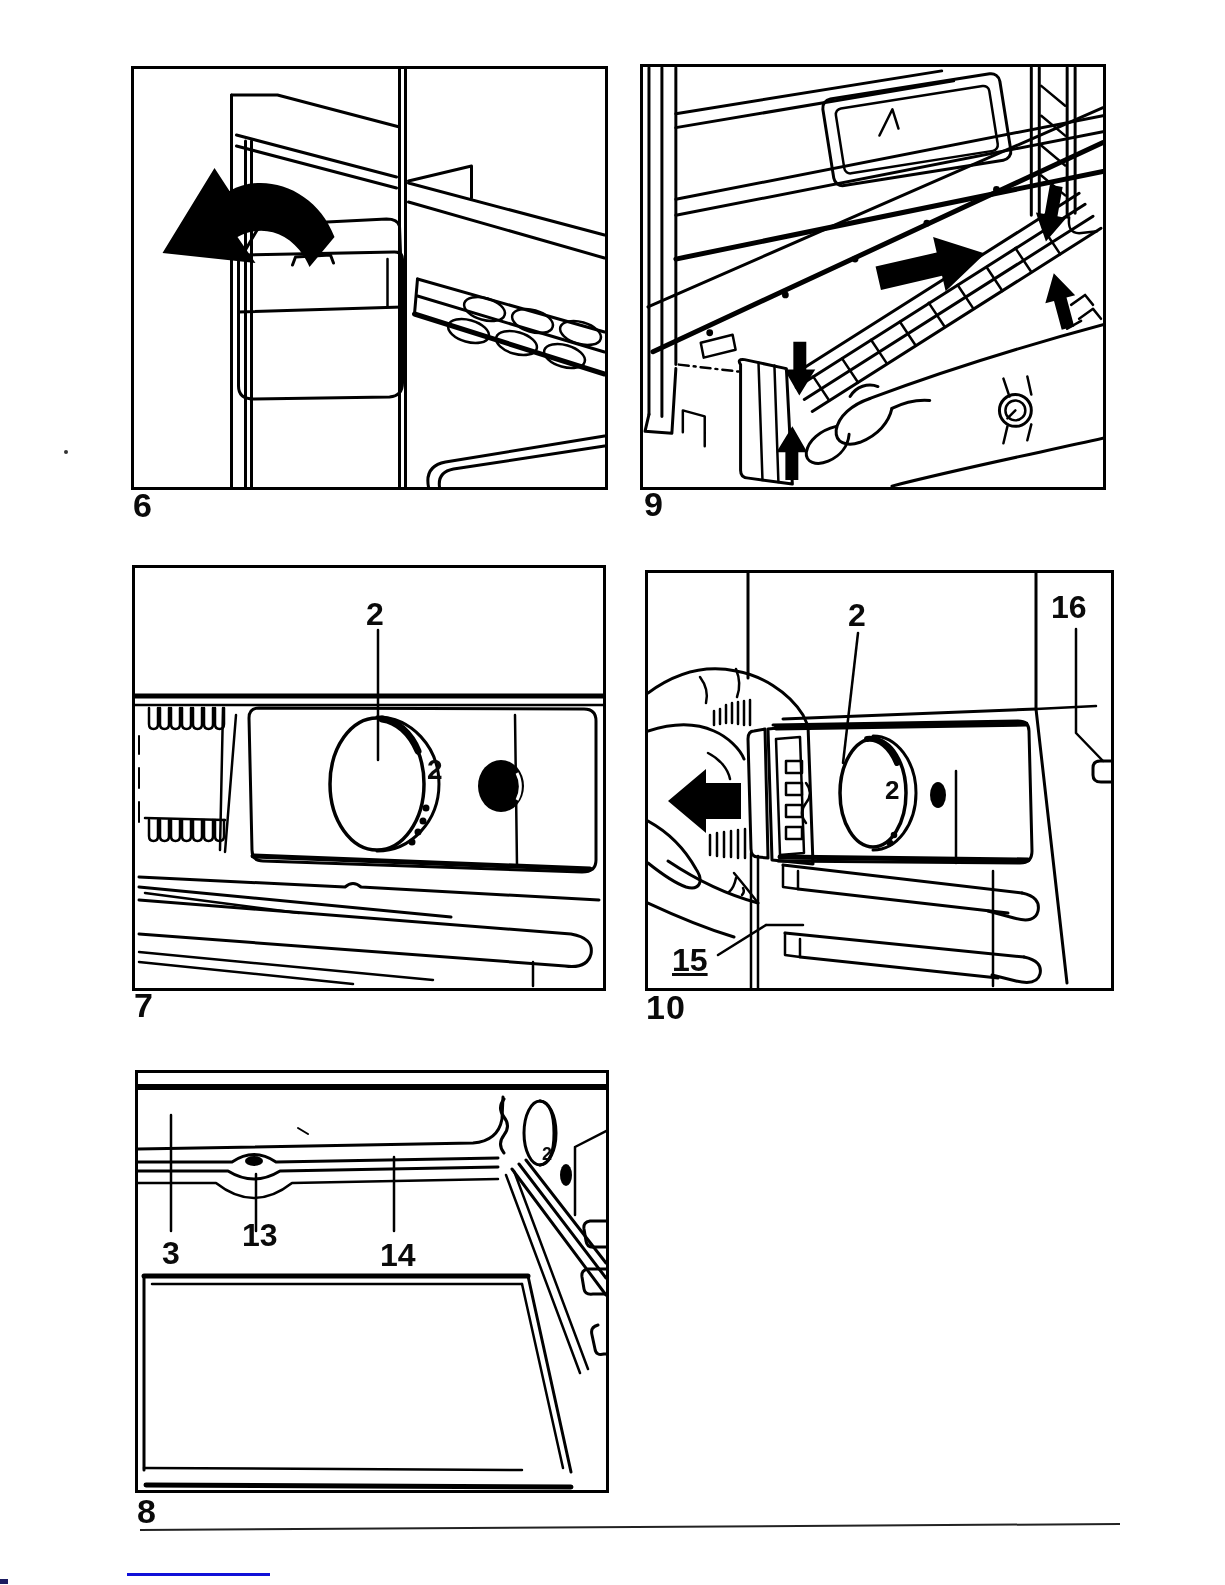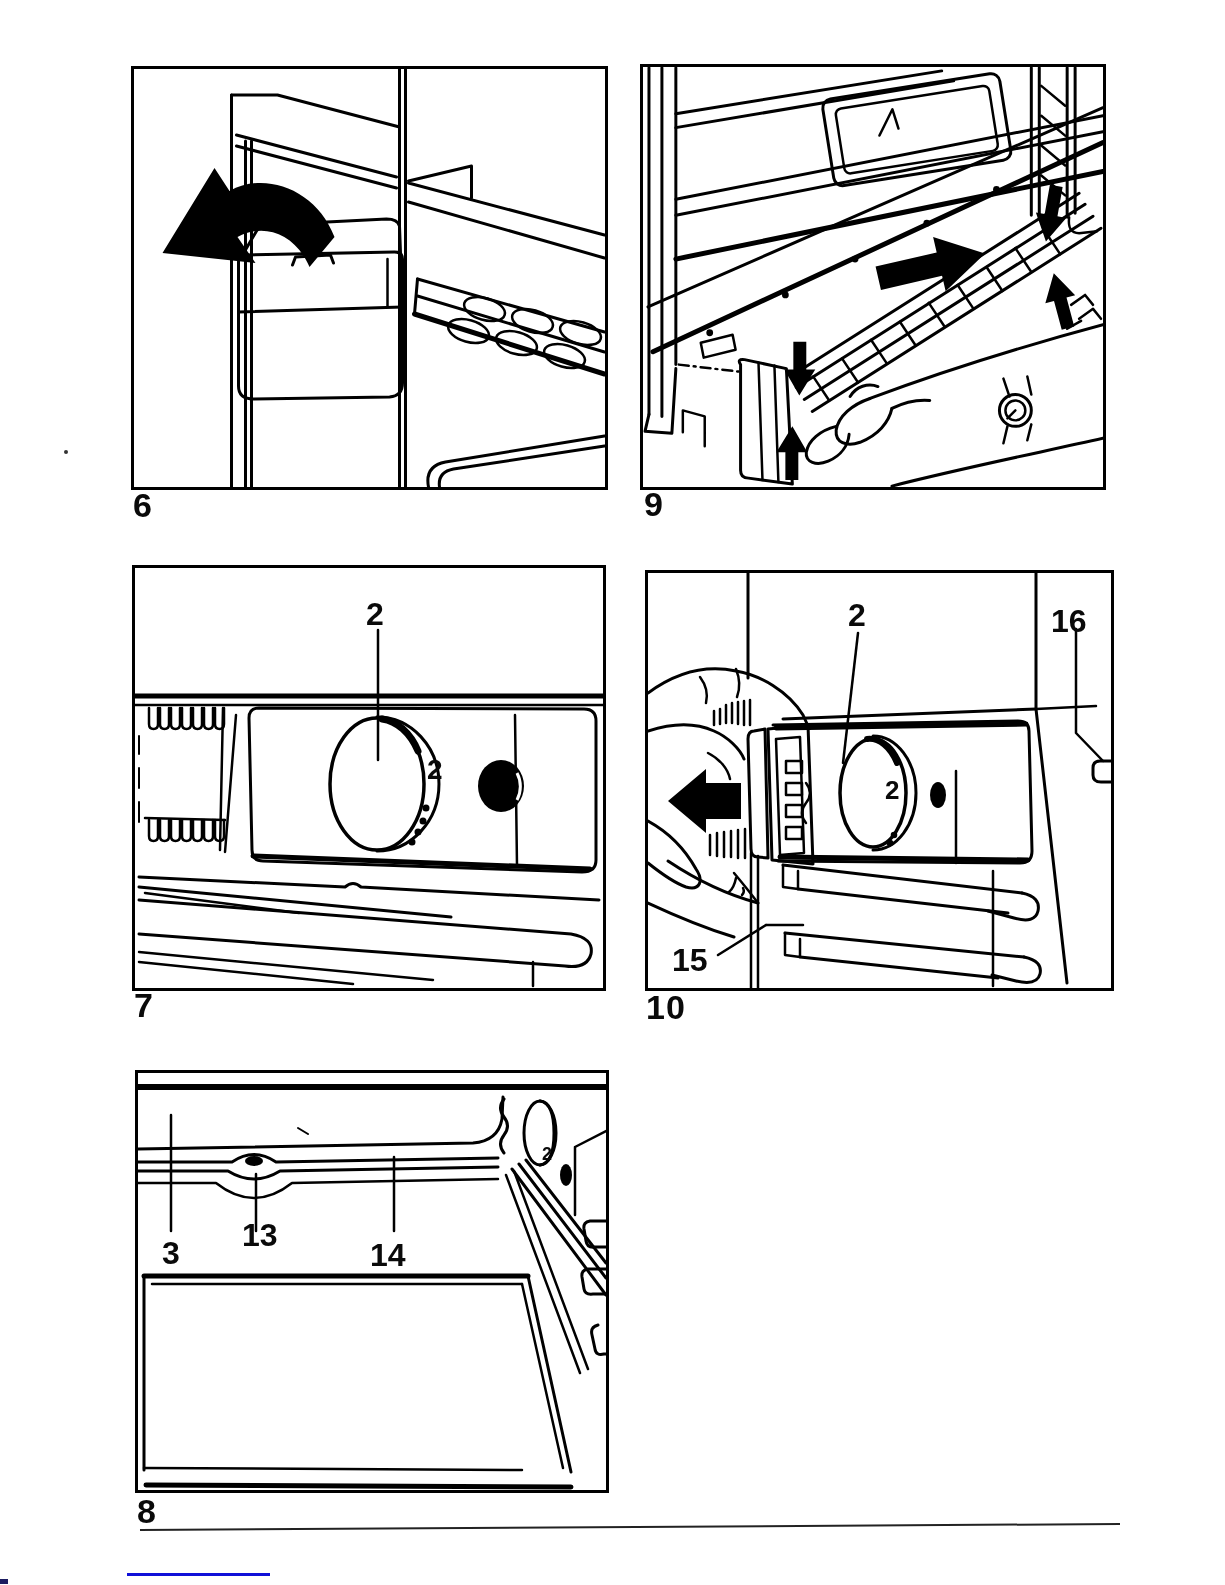--- a/index.html
+++ b/index.html
@@ -204,22 +204,22 @@
         <path d="M152,384 L350,405"></path>
         <path d="M376,384 Q395,388 392,401 Q389,413 368,408 L344,402"></path>
         <path d="M155,352 L118,352" stroke-width="2.5"></path>
         <path d="M70,382 L118,352" stroke-width="2.5"></path>
       </g>
       <path fill="#000" stroke="none" d="M93,210 H58 V196 L20,228 L58,260 V246 H93 Z"></path>
       <ellipse cx="290" cy="222" rx="8" ry="13" fill="#000"></ellipse>
     </svg>
     <span class="callout" style="left:200px;top:26px;">2</span>
     <span class="callout small" style="left:237px;top:204px;font-size:26px;">2</span>
-    <span class="callout" style="left:403px;top:18px;margin-top:14px;">16</span>
-    <span class="callout" style="left:24px;top:371px;">15</span>
+    <span class="callout" style="left:403px;top:18px;">16</span>
+    <span class="callout" style="left:24px;top:371px;text-decoration:underline;">15</span>
   </section>
   <span class="figno" style="left:646px;top:990px;text-align:right;">10</span>
 
   <section class="panel" style="left:135px;top:1070px;width:474px;height:423px;">
     <svg viewBox="0 0 468 417">
       <g stroke="#000" fill="none" stroke-width="3" stroke-linecap="round" stroke-linejoin="round">
         <path d="M0,14 H468" stroke-width="6"></path>
         <path d="M0,76 L335,70 Q360,68 364,46 L365,24"></path>
         <path d="M0,89 L94,89 Q116,74 138,89 L360,85"></path>
         <path d="M0,98 L90,98 Q116,114 142,98 L360,94"></path>
@@ -243,21 +243,21 @@
         <path d="M14,211 H384" stroke-width="2.5"></path>
         <path d="M384,211 L425,395" stroke-width="2.5"></path>
         <path d="M6,395 L384,397" stroke-width="2.5"></path>
         <path d="M8,412 L433,414" stroke-width="5"></path>
       </g>
       <ellipse cx="116" cy="88" rx="9" ry="5" fill="#000"></ellipse>
       <ellipse cx="428" cy="102" rx="6" ry="11" fill="#000"></ellipse>
     </svg>
     <span class="callout" style="left:24px;top:164px;">3</span>
     <span class="callout" style="left:104px;top:146px;text-align:center;">13</span>
-    <span class="callout" style="left:232px;top:166px;">14</span>
+    <span class="callout" style="left:242px;top:166px;">14</span>
     <span class="callout tiny" style="left:404px;top:72px;">2</span>
   </section>
   <span class="figno" style="left:137px;top:1494px;">8</span>
 
   <svg class="rule-svg">
     <line x1="4" y1="14" x2="984" y2="8" stroke="#222" stroke-width="2"></line>
   </svg>
   <div class="blue-line"></div>
   <div class="corner-speck"></div>
   <div class="stray-dot"></div>

